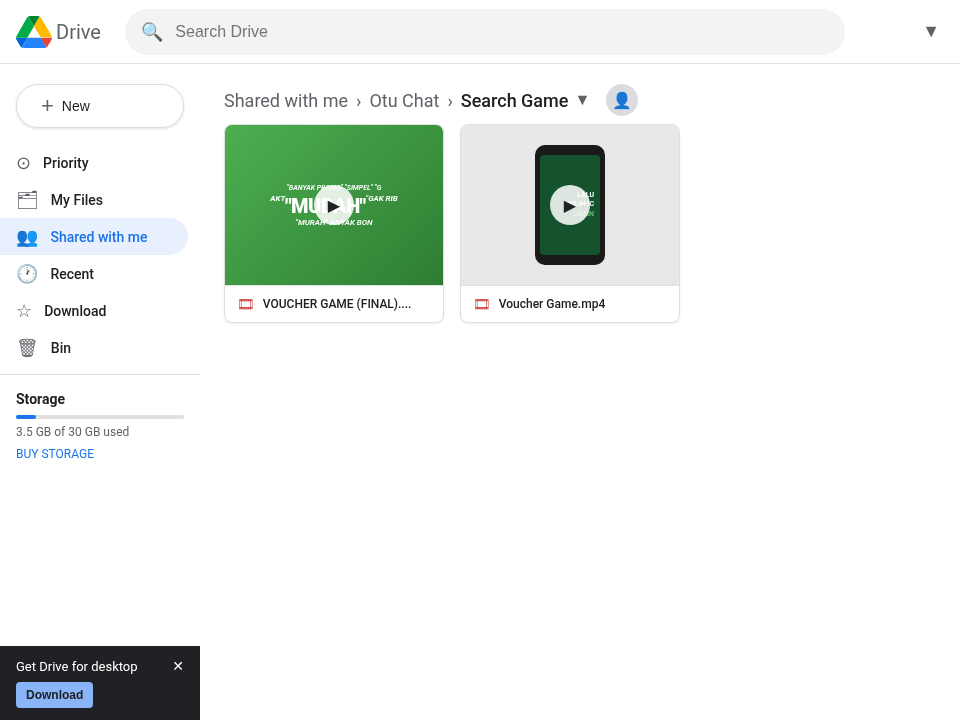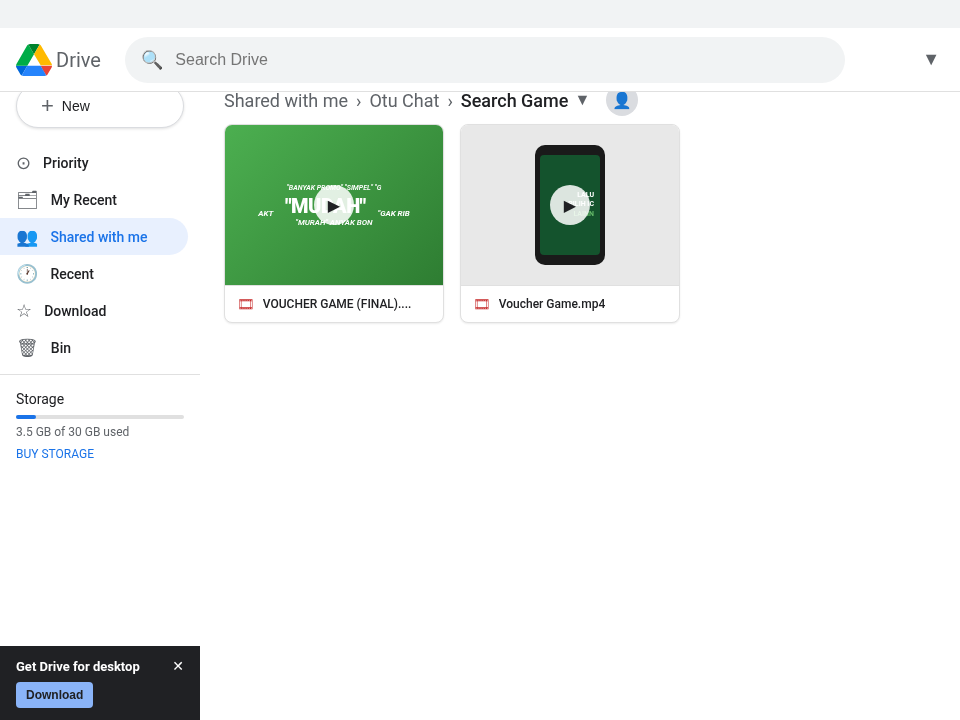--- a/index.html
+++ b/index.html
@@ -16,21 +16,20 @@
     .header {
       background: #fff;
       height: 64px;
       display: flex;
       align-items: center;
       padding: 8px 16px;
       border-bottom: 1px solid #e0e0e0;
       position: fixed;
       top: 0; left: 0; right: 0;
       z-index: 100;
-      margin-top: 28px;
     }
     .header-logo {
       display: flex;
       align-items: center;
       gap: 4px;
       margin-right: 24px;
     }
     .logo-icon {
       width: 36px;
       height: 36px;
@@ -135,21 +134,21 @@
       height: 1px;
       background: #e0e0e0;
       margin: 8px 0;
     }
     .storage-section {
       padding: 8px 16px;
     }
     .storage-label {
       font-size: 14px;
       color: #202124;
-      font-weight: 400;
+      font-weight: 700;
       margin-bottom: 8px;
     }
     .storage-bar-bg {
       height: 4px;
       background: #e0e0e0;
       border-radius: 2px;
       margin-bottom: 6px;
     }
     .storage-bar-fill {
       height: 4px;
@@ -382,21 +381,21 @@
       gap: 8px;
       z-index: 999;
     }
     .toast-header {
       display: flex;
       align-items: center;
       justify-content: space-between;
     }
     .toast-title {
       font-size: 13px;
-      font-weight: 700;
+      font-weight: 400;
     }
     .toast-close {
       background: none;
       border: none;
       color: #fff;
       cursor: pointer;
       font-size: 14px;
     }
     .toast-download-btn {
       background: #8ab4f8;
@@ -441,21 +440,21 @@
       <span class="new-btn-plus">+</span>
       <span>New</span>
     </button>
 
     <div class="sidebar-item">
       <span class="sidebar-icon">⊙</span>
       <span>Priority</span>
     </div>
     <div class="sidebar-item">
       <span class="sidebar-icon">🗂</span>
-      <span>My Recent</span>
+      <span>My Files</span>
     </div>
     <div class="sidebar-item active">
       <span class="sidebar-icon">👥</span>
       <span>Shared with me</span>
     </div>
     <div class="sidebar-item">
       <span class="sidebar-icon">🕐</span>
       <span>Recent</span>
     </div>
     <div class="sidebar-item">
@@ -495,21 +494,21 @@
       </div>
     </div>
 
 
     <div class="files-grid">
 
       <div class="file-card">
         <div class="file-thumbnail">
           <div class="thumb-green">
             <div class="thumb-green-text1" style="font-size:7px;">"BANYAK PROMO" "SIMPEL" "G</div>
-            <div style="display:flex;gap:12px;align-items:flex-end;">
+            <div style="display:flex;gap:0;align-items:flex-start;">
               <div style="font-size:8px;color:#fff;font-style:italic;font-weight:700;">AKT</div>
               <div class="thumb-green-text2">"MUDAH"</div>
               <div style="font-size:8px;color:#fff;font-style:italic;font-weight:700;">"GAK RIB</div>
             </div>
             <div style="font-size:8px;color:#fff;font-style:italic;font-weight:600;">"MURAH" ANYAK BON</div>
 
             <div class="play-overlay">▶</div>
           </div>
         </div>
         <div class="file-info-bar">

